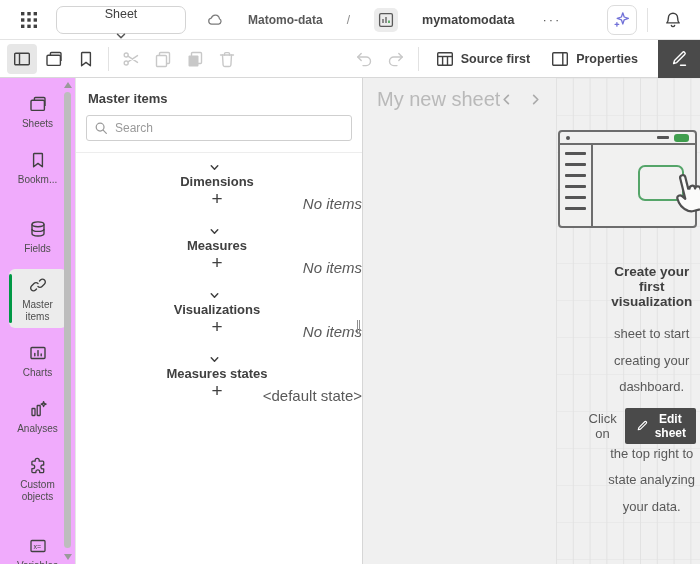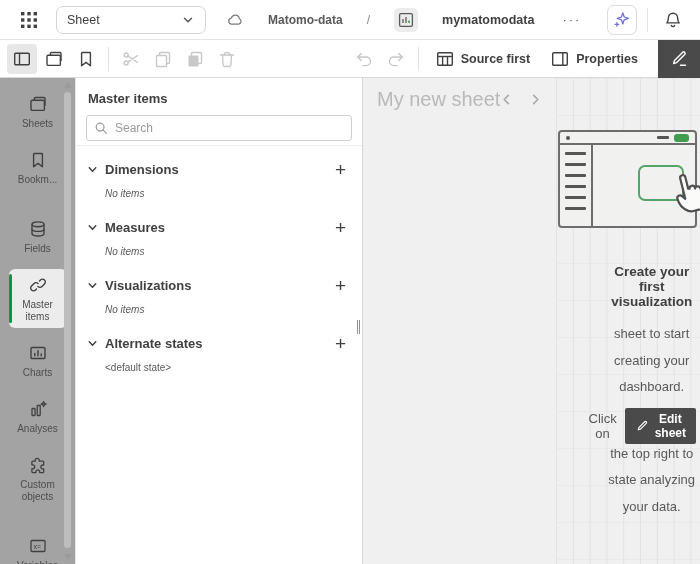--- a/index.html
+++ b/index.html
@@ -15,22 +15,22 @@
   
   .topbar{
     height:40px; display:flex; align-items:center;
     padding:0 12px 0 14px; border-bottom:1px solid #e4e4e4; background:#fff;
   }
   .icon-btn{
     width:30px; height:30px; display:flex; align-items:center; justify-content:center;
     border:none; background:transparent; border-radius:4px; cursor:pointer; color:#404040;
   }
   .sheet-select{
-    margin-left:12px; width:150px; height:28px; border:1px solid #d4d4d4; border-radius:7px;
-    display:flex; align-items:center; padding:0 10px; gap:8px; cursor:pointer; background:#fff;
+    margin-left:12px; width:130px; height:28px; border:1px solid #d4d4d4; border-radius:7px;
+    display:flex; align-items:center; padding:0 10px; gap:8px; cursor:pointer; background:#fff;flex-direction:column;
   }
   .sheet-select .lbl{ flex:1; font-size:12.5px; color:#404040; }
   .breadcrumb{ display:flex; align-items:center; margin-left:20px; gap:24px; color:#595959; }
   .breadcrumb .space{ font-weight:600; font-size:12px; color:#595959; }
   .breadcrumb .sep{ color:#8a8a8a; }
   .app-chip{
     width:24px; height:24px; border-radius:5px; background:#ececec;
     display:flex; align-items:center; justify-content:center;
   }
   .breadcrumb .app{ font-weight:700; font-size:12.5px; color:#404040; }
@@ -59,21 +59,21 @@
   .edit-sq-btn{
     width:42px; height:38px; margin-left:10px; border:none; cursor:pointer;
     background: var(--dark-button, #4a4a4a); display:flex; align-items:center; justify-content:center;
   }
 
   
   .bodyrow{ display:flex; height:486px; }
 
   
   .leftnav{
-    width:76px; background:#a3a3a3; border-right:1px solid #e6e6e6;
+    width:76px; background:#f0abfc; border-right:1px solid #e6e6e6;
     position:relative; padding-top:10px; display:flex; flex-direction:column; align-items:center;
   }
   .nav-item{
     width:58px; border-radius:6px; padding:6px 2px 5px; margin-bottom:9px;
     display:flex; flex-direction:column; align-items:center; gap:4px; cursor:pointer;
     color:#404040; position:relative;
   }
   .nav-item .nlabel{ font-size:10px; line-height:12px; text-align:center; color:#4d4d4d;
     max-width:54px; overflow:hidden; }
   .nav-item.active{ background:#ececec; }
@@ -87,35 +87,35 @@
     position:absolute; left:1px; width:0; height:0; border-left:4px solid transparent; border-right:4px solid transparent;
   }
   .nav-scroll .up{ top:4px; border-bottom:6px solid #9a9a9a; }
   .nav-scroll .down{ bottom:4px; border-top:6px solid #9a9a9a; }
   .nav-scroll .thumb{ position:absolute; left:1px; top:14px; bottom:16px; width:7px;
     background:#bdbdbd; border-radius:4px; }
 
   
   .panel{ width:287px; background:#fff; border-right:1px solid #d6d6d6; position:relative; }
   .panel-title{ font-size:13px; font-weight:700; color:#404040; padding:13px 12px 9px; }
-  .search-wrap{ margin:0 10px 4px; position:relative; }
+  .search-wrap{ margin:0 10px 11px; position:relative; }
   .search-wrap input{
     width:100%; height:26px; border:1px solid #cfcfcf; border-radius:3px;
     padding:0 8px 0 28px; font-family:inherit; font-size:12px; color:#404040; outline:none;
   }
   .search-wrap input::placeholder{ color:#9a9a9a; }
   .search-wrap .sicon{ position:absolute; left:7px; top:5px; color:#9a9a9a; }
   .panel-head-div{ height:1px; background:#ededed; }
   .sections{ padding-top:8px; }
-  .section-head{ display:flex; align-items:center; height:30px; padding:0 14px 0 10px; cursor:pointer; }
+  .section-head{ display:flex; align-items:center; height:30px; padding:0 14px 0 10px; cursor:pointer;flex-direction:column; }
   .section-head .chev{ color:#404040; margin-right:6px; }
   .section-head .slabel{ font-size:13px; font-weight:700; color:#404040; flex:1; }
   .section-head .plus{ font-size:19px; font-weight:300; color:#404040; line-height:1;
     background:none; border:none; cursor:pointer; font-family:inherit; padding:0 2px; }
-  .section-content{ font-size:10px; color:#595959; margin:4px 0 13px 29px; }
+  .section-content{ font-size:15px; color:#595959; margin:4px 0 13px 29px;text-align:right; }
   .section-content.italic{ font-style:italic; }
   .resize-handle{ position:absolute; right:0px; top:242px; width:5px; height:14px;
     color:#8f8f8f; font-size:10px; line-height:14px; cursor:col-resize; }
   .resize-handle::before{ content:""; position:absolute; right:2px; top:0; bottom:0; width:1px; background:#8f8f8f; }
   .resize-handle::after{ content:""; position:absolute; right:4.5px; top:0; bottom:0; width:1px; background:#8f8f8f; }
 
   
   .canvas{ flex:1; background: var(--canvas-bg, #f0f0f0); display:flex; flex-direction:row; }
   .canvas-header{ height:42px; display:flex; align-items:center; padding:0 14px; }
   .sheet-title{ font-size:20px; color: var(--title-gray, #b9b9b9); font-weight:400; flex:1;
@@ -474,21 +474,21 @@
         <button class="plus">+</button>
       </div>
       <div class="section-content italic">No items</div>
 
       <div class="section-head">
         <span class="chev">
           <svg width="13" height="13" viewBox="0 0 14 14" fill="none" stroke="currentColor" stroke-width="1.6" stroke-linecap="round" stroke-linejoin="round">
               <path d="M3.5 5.2 L7 8.8 L10.5 5.2"></path>
             </svg>
         </span>
-        <span class="slabel">Alternate states</span>
+        <span class="slabel">Measures states</span>
         <button class="plus">+</button>
       </div>
       <div class="section-content">&lt;default state&gt;</div>
     </div>
 
     <div class="resize-handle"></div>
   </aside>
 
   <main class="canvas">
     <div class="canvas-header">

